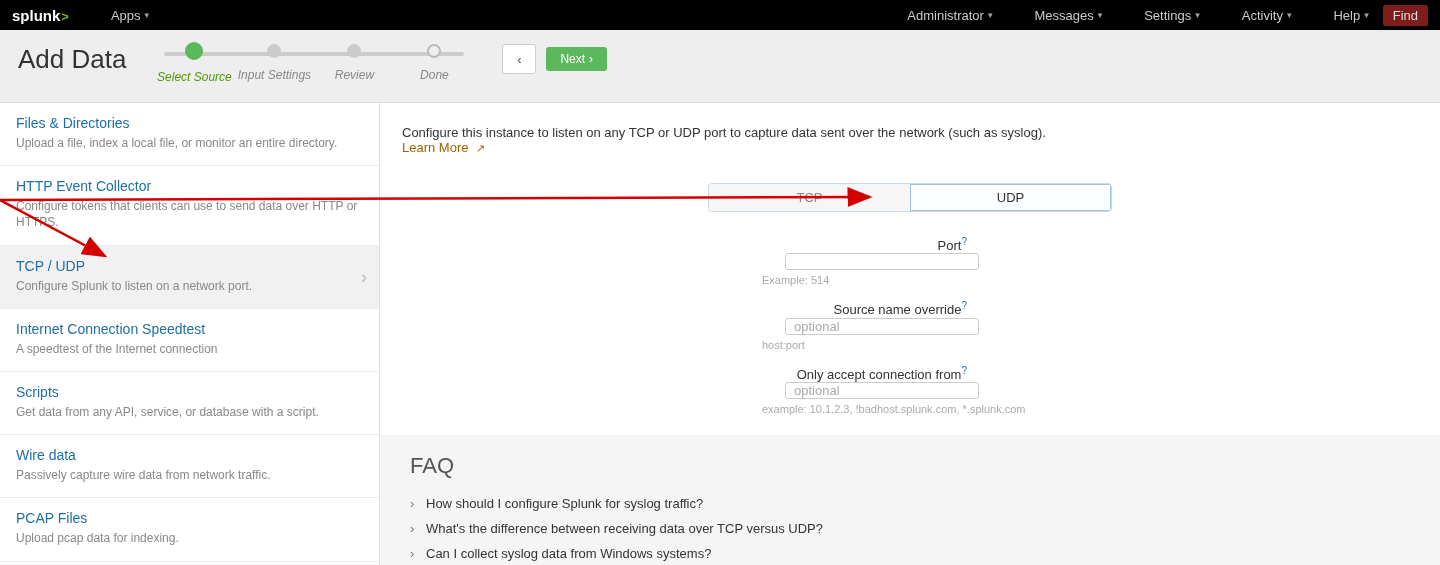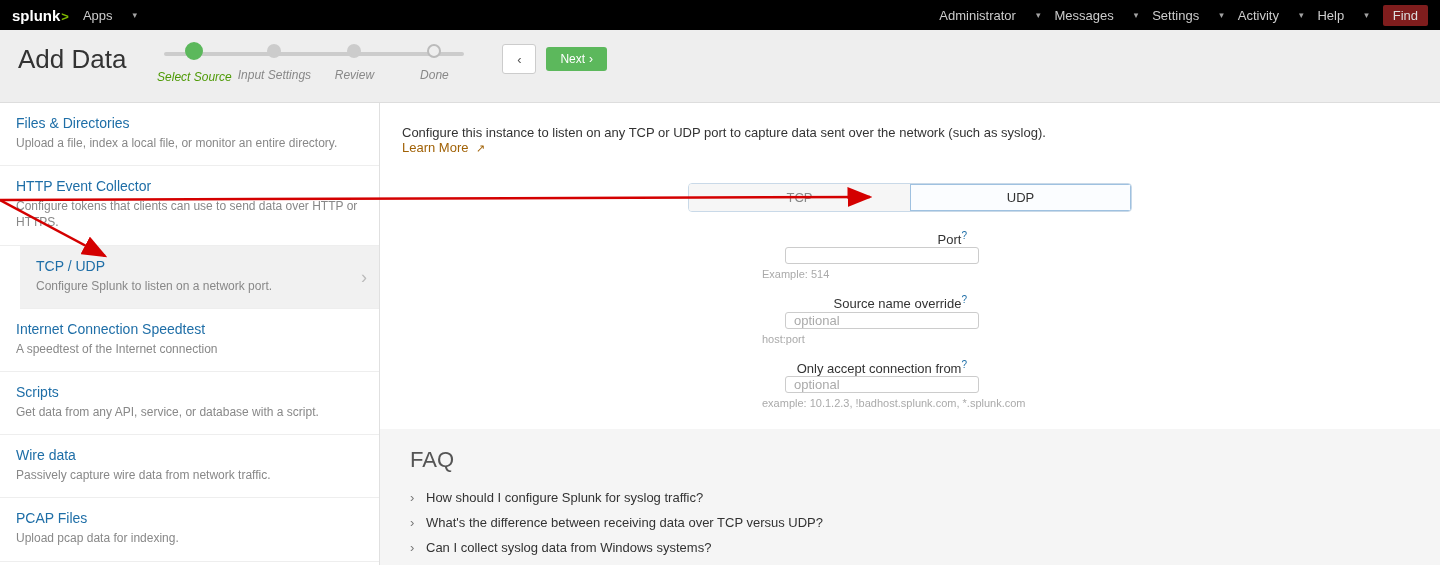--- a/index.html
+++ b/index.html
@@ -16,21 +16,21 @@
     height: 30px;
     display: flex;
     align-items: center;
     padding: 0 12px;
     font-size: 13px;
   }
   .topbar .brand { font-weight: bold; font-size: 15px; color: #fff; margin-right: 14px; }
   .topbar .brand .gt { color: #7fba00; font-size:13px; margin-left:1px;}
   .topbar .left-items, .topbar .right-items { display: flex; align-items: center; gap: 14px; }
   .topbar .spacer { flex: 1; }
-  .topbar .nav-item { color: #ccc; cursor: pointer; display:flex; align-items:center; gap:20px;}
+  .topbar .nav-item { color: #ccc; cursor: pointer; display:flex; align-items:center; gap:4px;margin-left:28px;}
   .topbar .nav-item .caret { font-size: 9px; opacity:.8;}
   .topbar .find-btn { background:#7f1d1d; color:#ddd; padding:3px 10px; border-radius:2px; cursor:pointer;}
   
   .subheader {
     background: #eee;
     border-bottom: 1px solid #ddd;
     padding: 14px 18px 18px 18px;
     display: flex;
     align-items: flex-start;
     gap: 28px;
@@ -65,32 +65,32 @@
   }
   
   .main { display:flex; min-height: calc(100% - 30px - 82px); }
   .sidebar {
     width: 380px; border-right:1px solid #e0e0e0; background:#fff;
   }
   .source-item {
     padding:12px 16px 14px 16px; border-bottom:1px solid #eee; cursor:pointer;
     position:relative;
   }
-  .source-item.selected { background:#f1f1f1;margin-left:20px;}
+  .source-item.selected { background:#f1f1f1;}
   .source-item .title { color:#1e6ea7; font-size:14px; margin-bottom:4px;}
   .source-item .desc  { color:#888; font-size:12px; line-height:1.35;}
   .source-item .chev { position:absolute; right:12px; top:50%; transform:translateY(-50%); color:#bbb; font-size:18px;}
   
   .panel { flex:1; padding: 22px 22px 10px 22px; }
   .intro { font-size:13px; color:#333; }
   .intro a { color:#a16207; text-decoration:none; }
   .intro .ext { font-size:11px; margin-left:4px;}
   
   .toggle {
-    display:flex; width:444px; margin:28px auto 18px auto; border:1px solid #c9d9e8;
+    display:flex; width:404px; margin:28px auto 24px auto; border:1px solid #c9d9e8;
     border-radius:4px; overflow:hidden;
   }
   .toggle .opt {
     flex:1; text-align:center; padding:6px 0; font-size:13px; cursor:pointer;
     background:#fff; color:#333;
   }
   .toggle .opt.inactive { background:#f6f6f6; color:#888;}
   .toggle .opt.active { background:#fbfdff; color:#333; box-shadow: inset 0 0 0 1px #9fc1e0;}
   
   .form { max-width: 640px; margin: 0 0 0 160px; }

